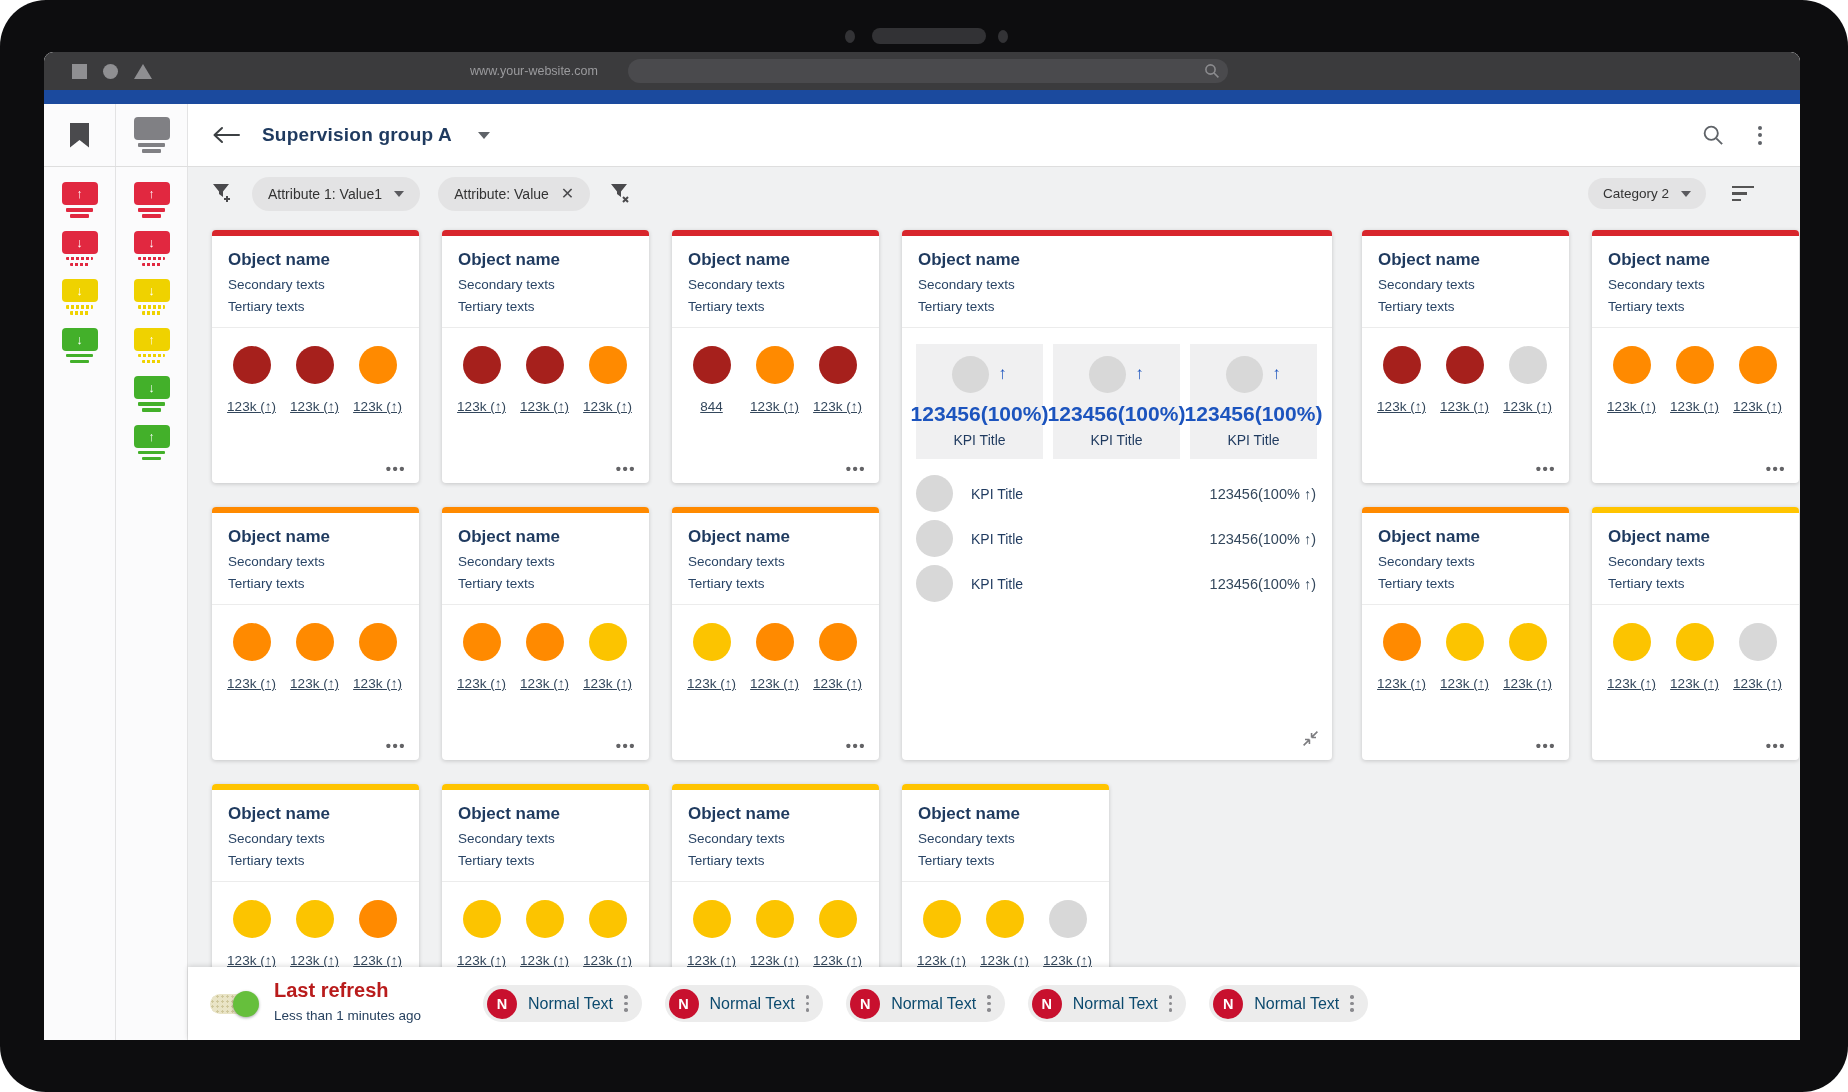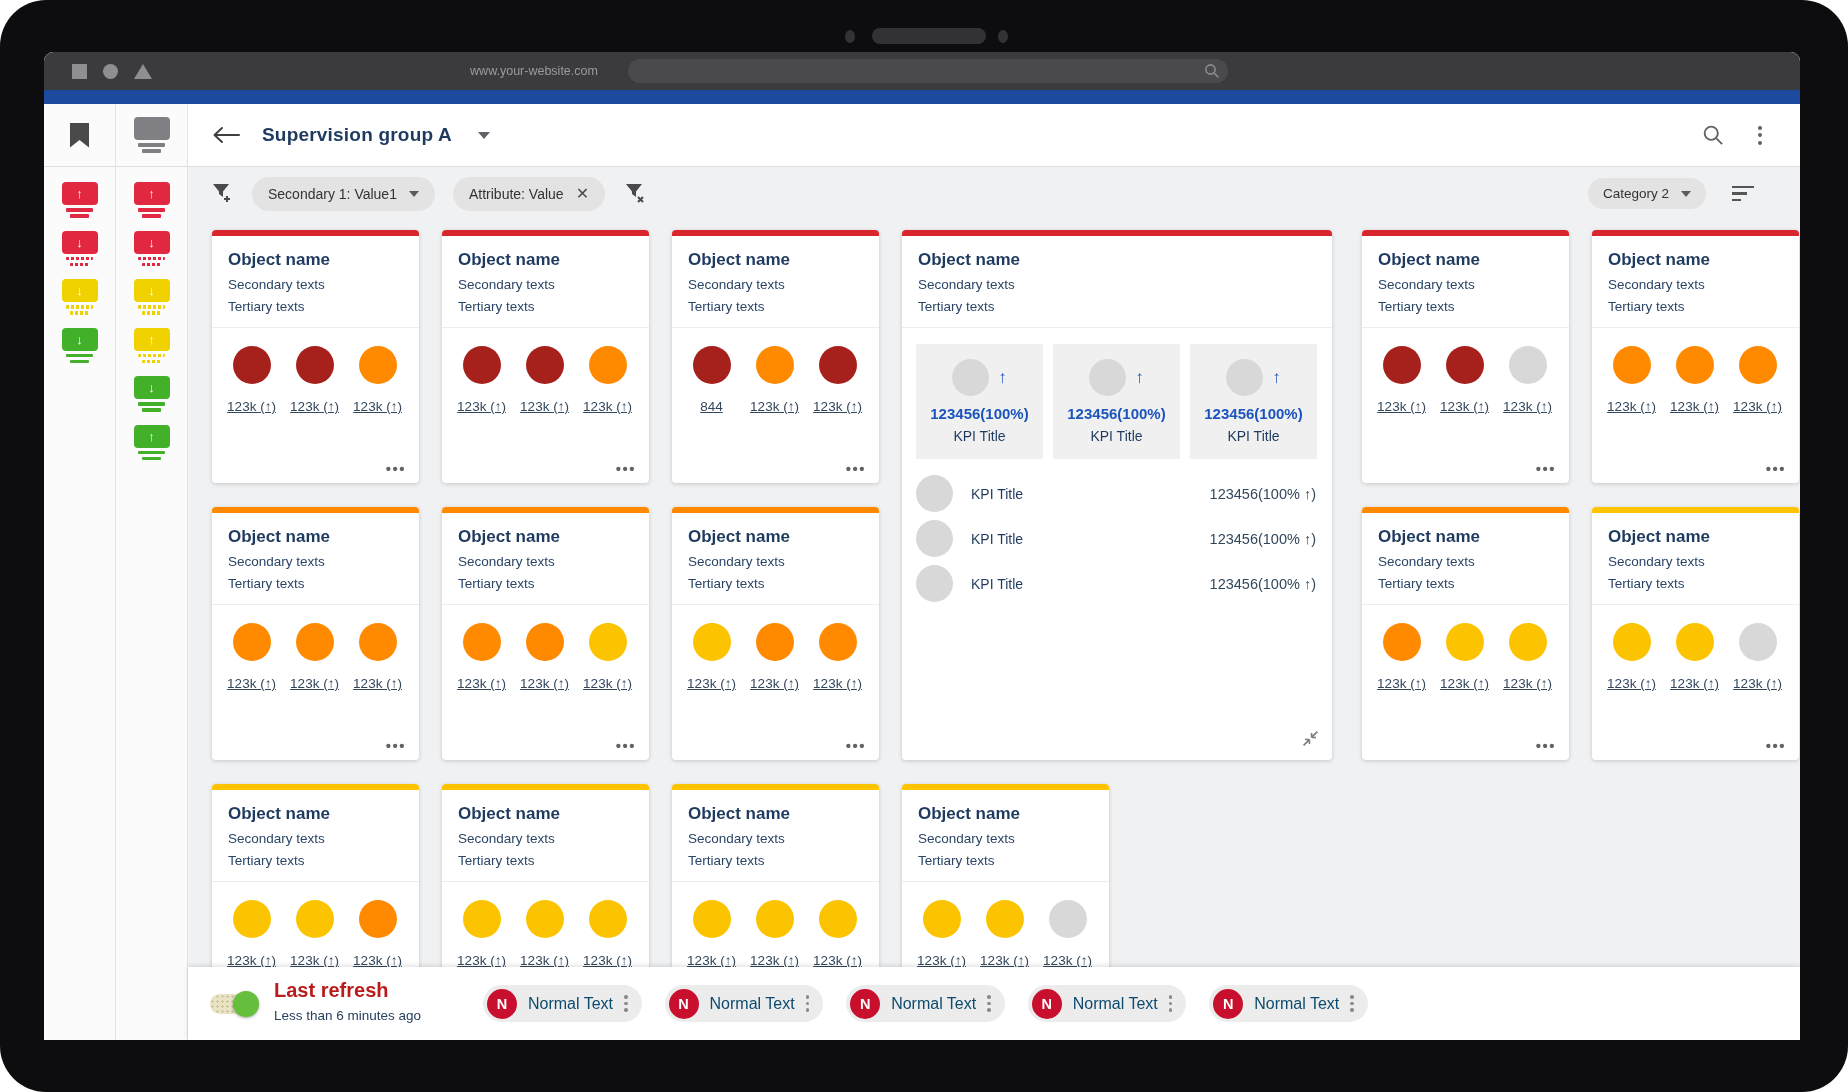--- a/index.html
+++ b/index.html
@@ -73,21 +73,21 @@
   .values .val{width:63px;text-align:center;}
   .kebab-h{position:absolute;right:13px;bottom:6px;color:#636366;font-size:15px;letter-spacing:1.5px;font-weight:bold;cursor:pointer;}
 
   
   .card.expanded{width:430px;height:530px;}
   .tiles{display:flex;gap:10px;padding:16px 0 0 14px;}
   .tile{width:127px;height:115px;background:#f0f0f1;display:flex;flex-direction:column;align-items:center;justify-content:center;}
   .tile-top{display:flex;align-items:center;gap:9px;}
   .tile-circle{width:37px;height:37px;border-radius:50%;background:#d8d8d8;}
   .tile-arrow{color:#1c54be;font-size:17px;font-weight:bold;}
-  .tile-num{font-size:15px;font-weight:bold;color:#1c54be;margin-top:9px;}
+  .tile-num{font-size:21px;font-weight:bold;color:#1c54be;margin-top:9px;}
   .tile-kpi{font-size:14px;color:#1f3a5f;margin-top:6px;}
   .kpi-rows{padding:12px 16px 0 14px;}
   .kpi-row{display:flex;align-items:center;height:45px;}
   .row-circle{width:37px;height:37px;border-radius:50%;background:#d8d8d8;flex:none;}
   .row-label{margin-left:18px;font-size:14px;color:#1f3a5f;}
   .row-value{margin-left:auto;font-size:14.5px;color:#33475c;}
   .collapse-icon{position:absolute;right:13px;bottom:9px;cursor:pointer;}
 
   
   .footer{position:absolute;left:144px;right:0;bottom:0;height:73px;background:#fff;box-shadow:0 -1px 5px rgba(0,0,0,.14);z-index:6;}
@@ -252,21 +252,21 @@
     </div>
 
     <div class="filter-bar">
       <span style="position:relative;">
         <svg width="24" height="24" viewBox="0 0 24 24">
             <path d="M3 4 h16 l-6 7.5 V17 l-4 -3 v-2.5 Z" fill="#4a4a4d"></path>
             <path d="M17 16 v6 M14 19 h6" stroke="#4a4a4d" stroke-width="2"></path>
           </svg>
       </span>
       <span class="fchip">
-        <span>Secondary 1: Value1</span>
+        <span>Attribute 1: Value1</span>
         <span class="chip-caret"></span>
       </span>
       <span class="fchip">
         <span>Attribute: Value</span>
         <span class="chip-close">✕</span>
       </span>
       <span style="position:relative;">
         <svg width="24" height="24" viewBox="0 0 24 24">
             <path d="M3 4 h16 l-6 7.5 V17 l-4 -3 v-2.5 Z" fill="#4a4a4d"></path>
             <path d="M15 17 l5 5 M20 17 l-5 5" stroke="#4a4a4d" stroke-width="2"></path>
@@ -643,21 +643,21 @@
     <span class="kebab-h">•••</span>
   </div>
 </div>
 
     <div class="footer">
       <span class="toggle">
           <span class="toggle-knob" style="background: rgb(102, 191, 60);"></span>
         </span>
       <div class="refresh-texts">
         <div class="refresh-title">Last refresh</div>
-        <div class="refresh-sub">Less than 6 minutes ago</div>
+        <div class="refresh-sub">Less than 1 minutes ago</div>
       </div>
       <div class="nchips" id="nchips">
   <span class="nchip">
     <span class="ncircle" style="background: rgb(200, 16, 46);">N</span>
     <span class="nlabel">Normal Text</span>
     <span class="nkebab">
               <i></i>
               <i></i>
               <i></i>
             </span>

